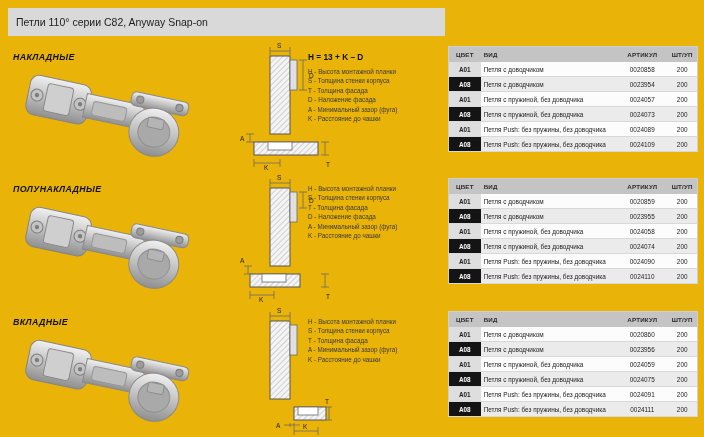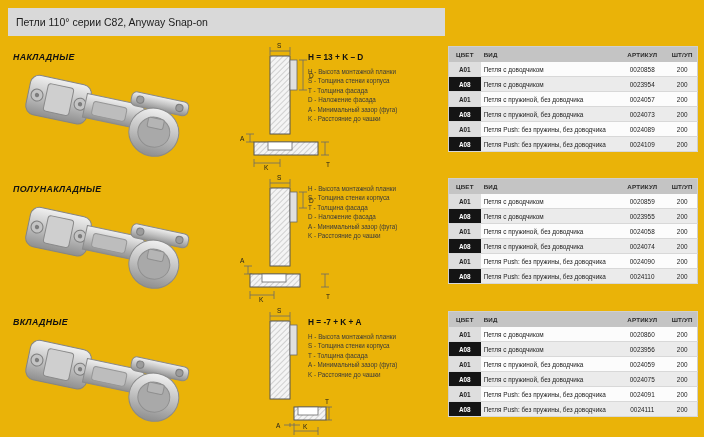--- a/index.html
+++ b/index.html
@@ -315,21 +315,20 @@
         <line class="dim" x1="86" y1="100" x2="92" y2="100"></line>
         <line class="dim" x1="86" y1="113" x2="92" y2="113"></line>
         <text class="dlab" x="85" y="97">T</text>
         <line class="dim" x1="54" y1="124" x2="78" y2="124"></line>
         <line class="dim" x1="54" y1="120" x2="54" y2="128"></line>
         <line class="dim" x1="78" y1="120" x2="78" y2="128"></line>
         <text class="dlab" x="63" y="122">K</text>
       </svg>
     </div>
     <div class="info">
-      <div class="formula">H = -7 + K + A</div>
       <div class="legend">
           <div class="legend-line">H - Высота монтажной планки</div>
           <div class="legend-line">S - Толщина стенки корпуса</div>
           <div class="legend-line">T - Толщина фасада</div>
           <div class="legend-line">A - Минимальный зазор (фуга)</div>
           <div class="legend-line">K - Расстояние до чашки</div>
         </div>
     </div>
     <div class="table-wrap">
       <table>

